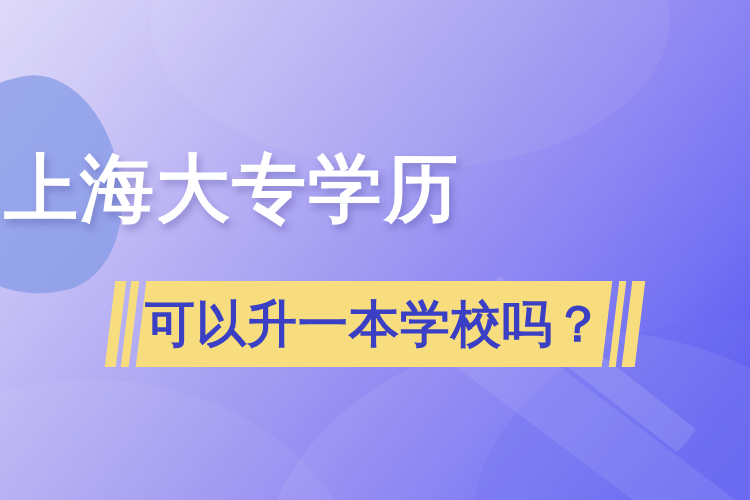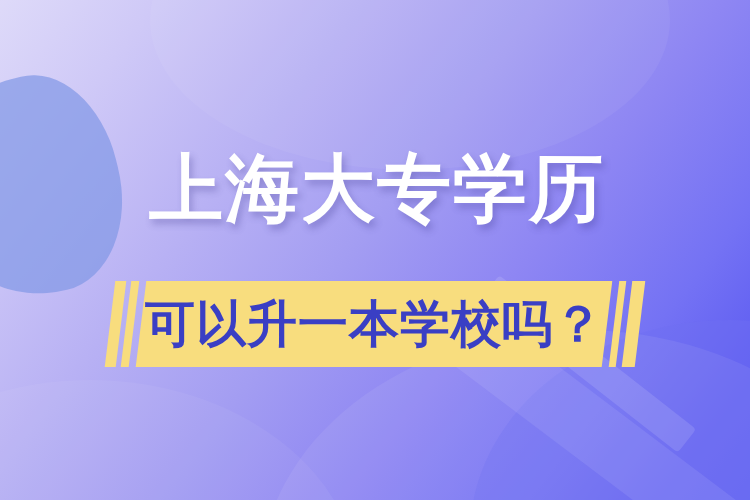--- a/index.html
+++ b/index.html
@@ -114,21 +114,21 @@
     background: #ffffff;
     opacity: .055;
   }
 
   
   .headline {
     position: absolute;
     left: 4px;
     right: 0;
     top: 152px;
-    text-align: center;
+    text-align: left;
     color: #ffffff;
     font-size: 74px;
     line-height: 1;
     font-weight: bold;
     letter-spacing: 2px;
     text-shadow: 3px 5px 7px rgba(58, 52, 140, .30);
     white-space: nowrap;
   }
 
   

